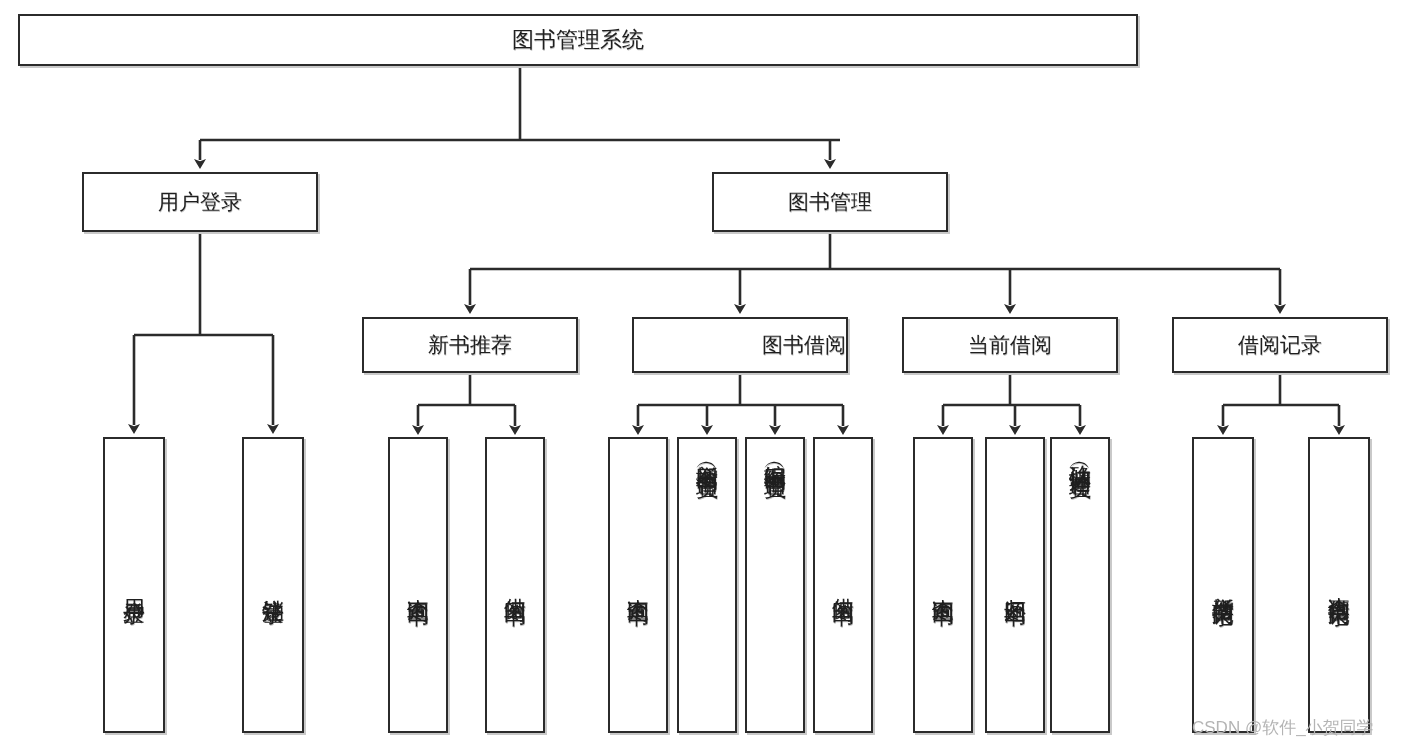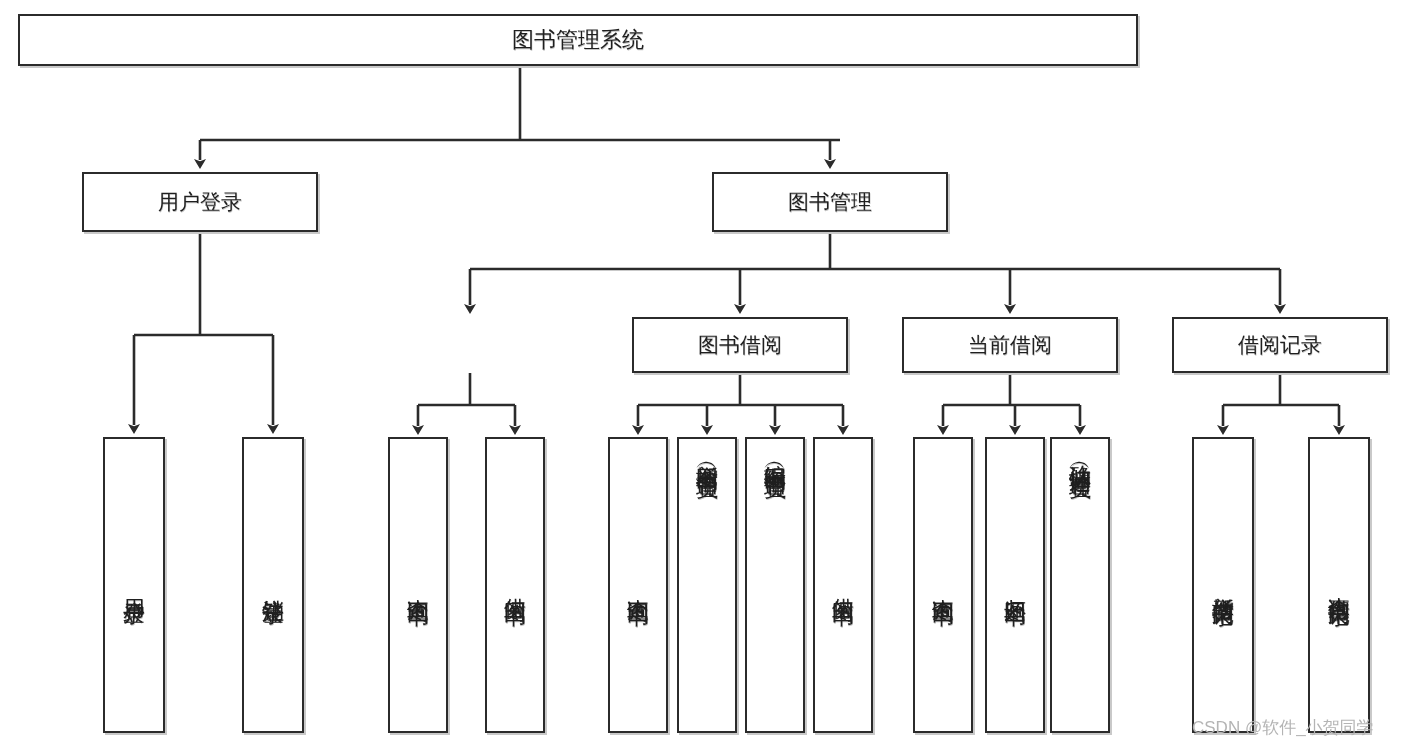--- a/index.html
+++ b/index.html
@@ -131,21 +131,24 @@
     <span class="node-label">图书管理系统</span>
   </div>
 
   <div class="node level-1" style="left:82px; top:172px; width:236px; height:60px;">
     <span class="node-label">用户登录</span>
   </div>
   <div class="node level-1" style="left:712px; top:172px; width:236px; height:60px;">
     <span class="node-label">图书管理</span>
   </div>
 
-  <div class="node level-2" style="left:632px; top:317px; width:216px; height:56px;">
+  <div class="node level-2" style="left:362px; top:317px; width:216px; height:56px;">
+    <span class="node-label">新书推荐</span>
+  </div>
+  <div class="node level-2" style="left:632px; top:317px; width:216px; height:56px;justify-content:flex-end;">
     <span class="node-label">图书借阅</span>
   </div>
   <div class="node level-2" style="left:902px; top:317px; width:216px; height:56px;text-align:right;">
     <span class="node-label">当前借阅</span>
   </div>
   <div class="node level-2" style="left:1172px; top:317px; width:216px; height:56px;">
     <span class="node-label">借阅记录</span>
   </div>
 
   <div class="node leaf leaf-center" style="left:103px; top:437px; width:62px; height:296px;">

